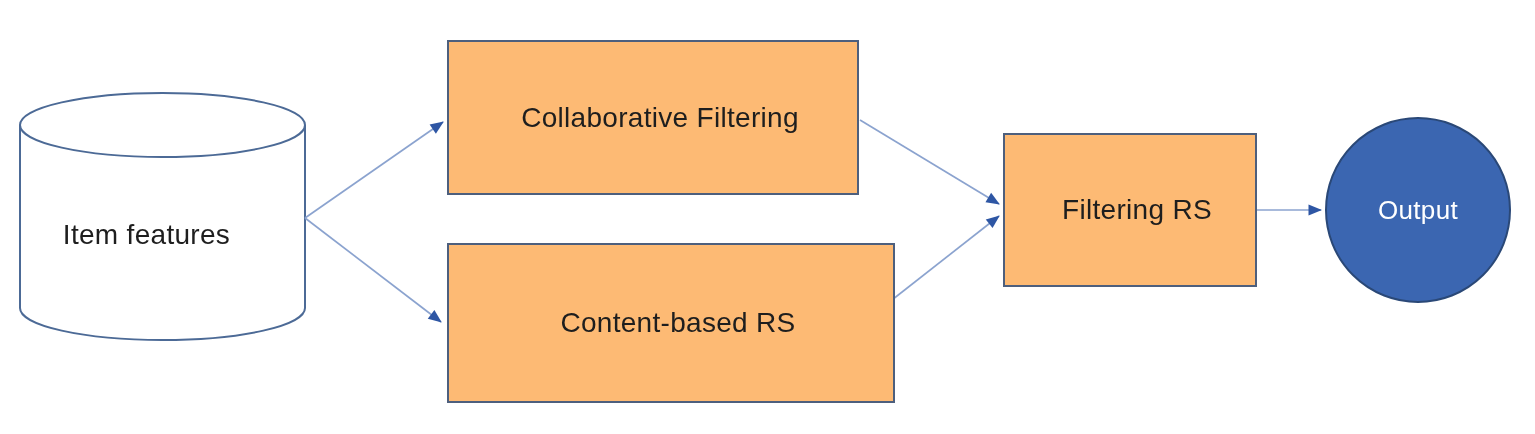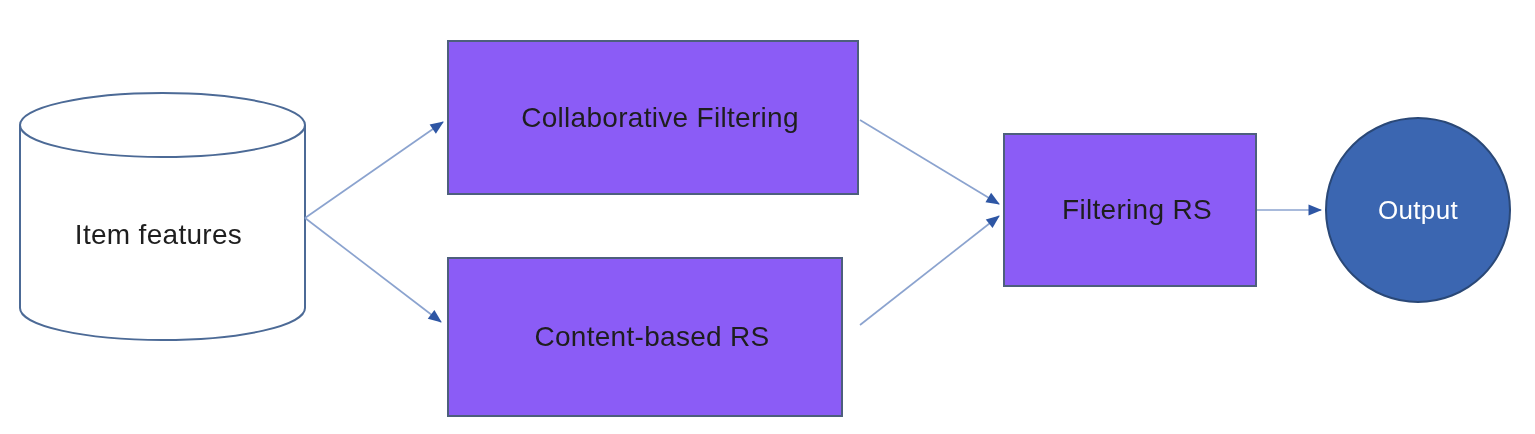--- a/index.html
+++ b/index.html
@@ -40,37 +40,37 @@
     position: absolute;
     box-sizing: border-box;
     display: flex;
     align-items: center;
     justify-content: center;
     text-align: center;
     font-size: 28px;
     letter-spacing: 0.3px;
   }
   .box {
-    background: #8b5cf6;
+    background: #fdba74;
     border: 2px solid var(--node-border, #4d5f7d);
     padding-left: 14px;
   }
   .box-collaborative { left: 447px; top: 40px;  width: 412px; height: 155px; }
-  .box-content       { left: 447px; top: 257px; width: 396px; height: 160px; }
+  .box-content       { left: 447px; top: 243px; width: 448px; height: 160px; }
   .box-combined      { left: 1003px; top: 133px; width: 254px; height: 154px; }
   .node-output {
     left: 1325px; top: 117px; width: 186px; height: 186px;
     border-radius: 50%;
     background: var(--output-fill, #3b66b1);
     border: 2px solid var(--output-border, #2a4877);
     color: var(--output-text, #ffffff);
     font-size: 26px;
   }
   .node-database {
-    left: 16px; top: 93px; width: 285px; height: 247px;
+    left: 4px; top: 93px; width: 285px; height: 247px;
     padding-top: 36px;
     flex-direction: column;
     line-height: 36px;
     background: transparent;
     border: none;
   }
   .faint-mark {
     position: absolute;
     left: 633px; top: 50px; width: 45px; height: 9px;
     border-radius: 50%;

